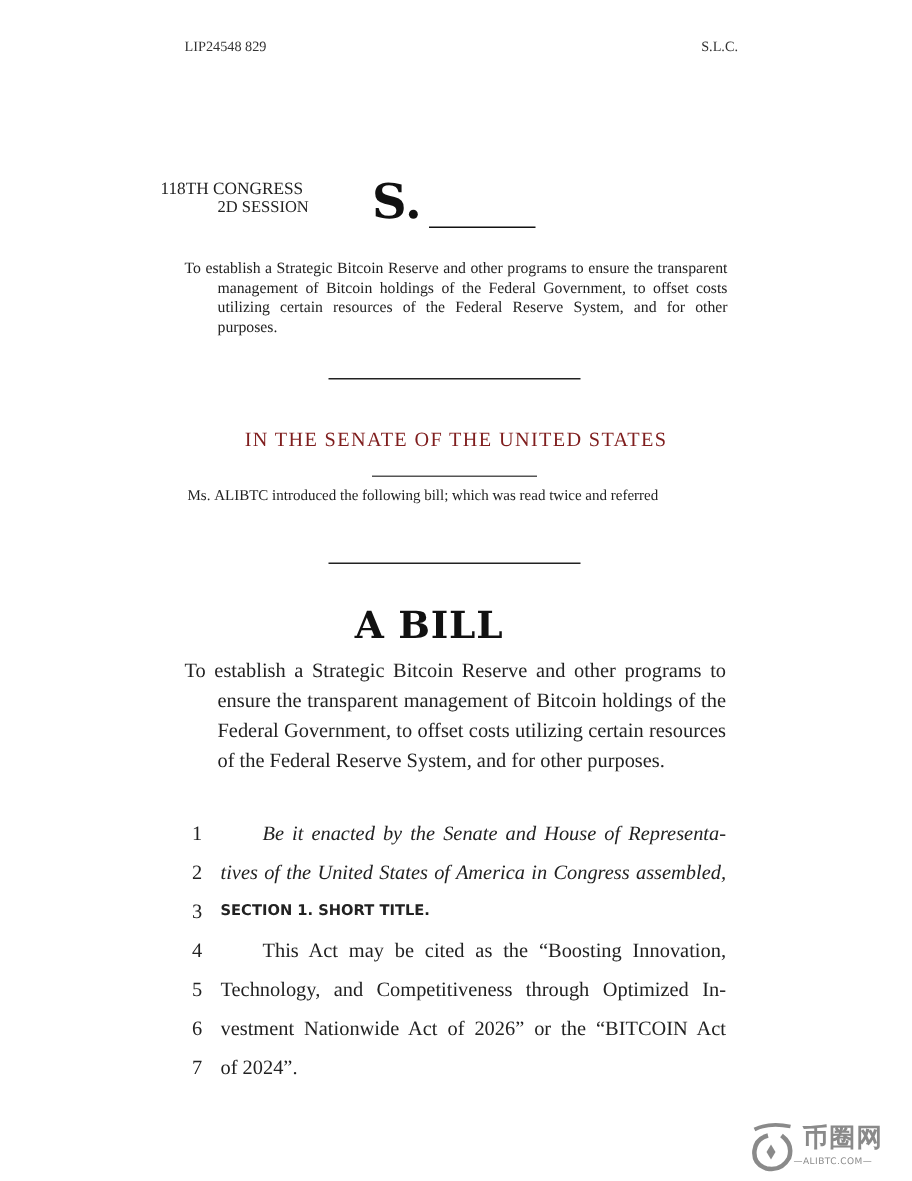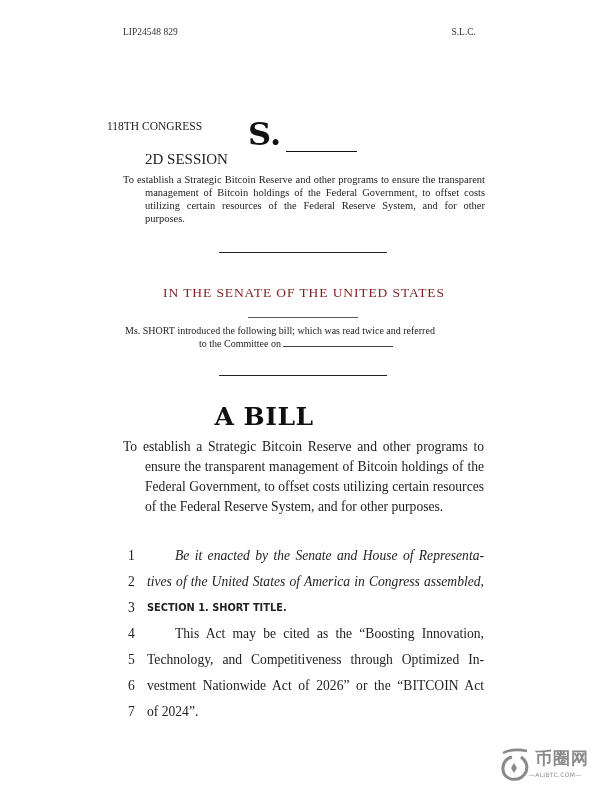--- a/index.html
+++ b/index.html
@@ -13,65 +13,61 @@
   .sc { font-variant:small-caps; }
   .bigS { font-family:"DejaVu Serif", serif; font-weight:bold; font-size:32px; left:248px; top:114px; color:#111; line-height:40px; }
   .sline { left:286px; top:151px; width:71px; border-top:1.3px solid #111; }
   .short { font-family:"Liberation Serif", serif; font-size:10.5px; line-height:13px; color:#222; left:123px; top:173px; width:362px; }
   .short p { margin:0; text-indent:-22px; padding-left:22px; text-align:justify; }
   .rule { border-top:1.6px solid #222; }
   .senate { font-family:"Liberation Serif", serif; font-size:13.5px; letter-spacing:0.9px; top:285px; left:0; width:608px; text-align:center; color:#7f1d1d; }
   .intro { font-family:"Liberation Serif", serif; font-size:10px; line-height:13px; left:125px; top:324px; width:360px; color:#222; }
   .intro .l2 { padding-left:74px; }
   .blank { display:inline-block; width:110px; border-bottom:0.8px solid #444; height:8px; vertical-align:baseline; }
-  .abill { font-family:"DejaVu Serif", serif; font-weight:bold; font-size:25px; top:402px; left:0; width:528px; text-align:center; color:#111; letter-spacing:0.5px; }
+  .abill { font-family:"DejaVu Serif", serif; font-weight:bold; font-size:25px; top:402px; left:0; width:528px; text-align:center; color:#111; letter-spacing:0.5px;padding-left:22px; }
   .long { font-family:"Liberation Serif", serif; font-size:13.6px; line-height:20px; left:123px; top:437px; width:361px; color:#222; }
   .long p { margin:0; text-indent:-22px; padding-left:22px; text-align:justify; }
   .line { font-family:"Liberation Serif", serif; font-size:13.6px; left:128px; width:356px; height:20px; color:#222; display:flex; }
   .ln { width:19px; flex:none; }
   .txt { flex:1; text-align:justify; text-align-last:justify; white-space:nowrap; overflow:hidden; }
   .txt.ind { padding-left:28px; }
   .txt.left { text-align-last:left; }
   .it { font-style:italic; }
   .sec { font-family:"DejaVu Sans", sans-serif; font-weight:bold; font-size:9.8px; padding-top:2px; }
   .wm { left:495px; top:745px; width:108px; height:42px; }
   .wm-text { font-family:"DejaVu Sans", sans-serif; font-weight:bold; font-size:17px; color:#8a8a8a; left:40px; top:2px; letter-spacing:1px; }
   .wm-sub { font-family:"DejaVu Sans", sans-serif; font-size:6px; color:#8a8a8a; left:34px; top:26px; letter-spacing:0.3px; }
 </style>
 </head>
 <body>
 
 <div class="abs hdr" style="left:123px;">LIP24548 829</div>
-<div class="abs hdr" style="right:132px;text-align:center;">S.L.C.</div>
+<div class="abs hdr" style="right:116px;text-align:center;">S.L.C.</div>
 
 <div class="abs congress" style="left:107px; top:120px;">118TH CONGRESS</div>
-<div class="abs congress sc" style="left:145px; top:132px; font-size:15px;margin-top:21px;">2D SESSION</div>
+<div class="abs congress sc" style="left:145px; top:132px; font-size:11px;">2D SESSION</div>
 
 <div class="abs bigS">S.</div>
 <div class="abs sline"></div>
 
 <div class="abs short">
   <p>To establish a Strategic Bitcoin Reserve and other programs to ensure the transparent management of Bitcoin holdings of the Federal Government, to offset costs utilizing certain resources of the Federal Reserve System, and for other purposes.</p>
 </div>
 
 <div class="abs rule" style="left:219px; top:252px; width:168px;"></div>
 
 <div class="abs senate">IN THE SENATE OF THE UNITED STATES</div>
 
 <div class="abs" style="left:248px; top:317px; width:110px; border-top:0.8px solid #555;"></div>
 
 <div class="abs intro">
   <div>
     <span>Ms.</span>
-    <span class="sc">SHORT</span>
+    <span class="sc">ALIBTC</span>
     <span>introduced the following bill; which was read twice and referred</span>
-  </div>
-  <div class="l2">
-    <span>to the Committee on</span>
-    <span class="blank"></span>
   </div>
 </div>
 
 <div class="abs rule" style="left:219px; top:375px; width:168px;"></div>
 
 <div class="abs abill">A BILL</div>
 
 <div class="abs long">
   <p>To establish a Strategic Bitcoin Reserve and other programs to ensure the transparent management of Bitcoin holdings of the Federal Government, to offset costs utilizing certain resources of the Federal Reserve System, and for other purposes.</p>
 </div>

